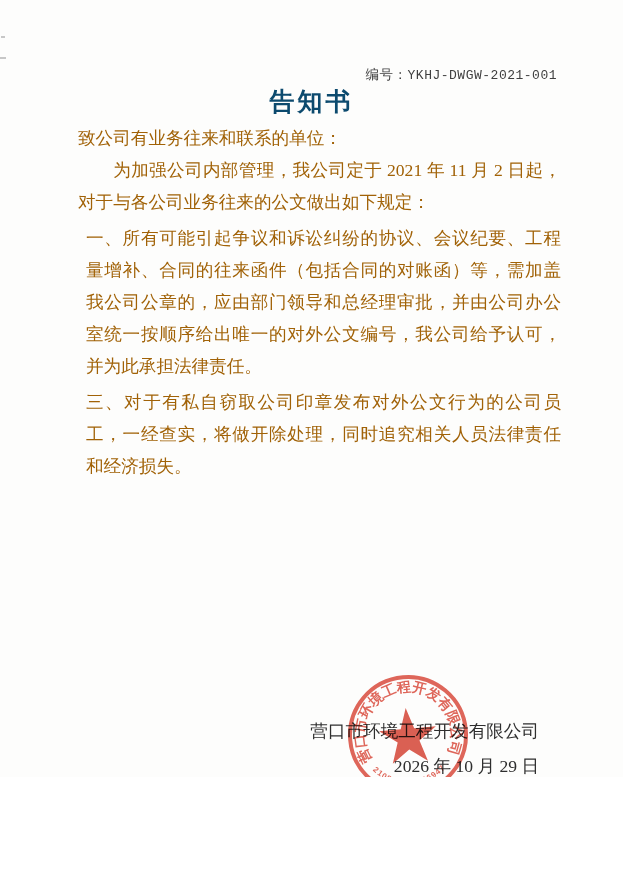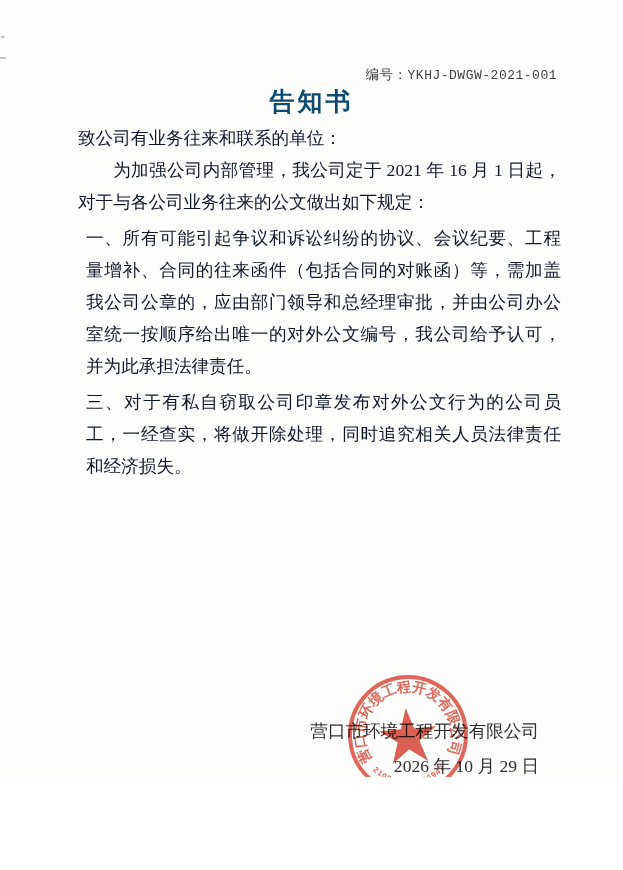--- a/index.html
+++ b/index.html
@@ -39,21 +39,21 @@
     font-size: 25px;
     letter-spacing: 3px;
     color: #0c4a6e;
   }
   .doc-body {
     position: absolute;
     top: 122px; left: 78px;
     width: 483px;
     font-size: 17.6px;
     line-height: 32px;
-    color: #0f172a;
+    color: #a16207;
     text-align: justify;
     text-justify: inter-character;
   }
   .doc-body p { margin: 0; }
   .doc-body p.intro { text-indent: 2em; }
   .doc-body p.section { margin-top: 4px; margin-left: 8px; }
   .signature {
     position: absolute;
     top: 714px; right: 84px;
     text-align: right;
@@ -87,21 +87,21 @@
 
   <div class="scan-speck speck-1"></div>
   <div class="scan-speck speck-2"></div>
 
   <div class="doc-number"><span>编号：</span><span class="num-value">YKHJ-DWGW-2021-001</span></div>
 
   <h1 class="doc-title">告知书</h1>
 
   <div class="doc-body">
     <p class="salutation">致公司有业务往来和联系的单位：</p>
-    <p class="intro">为加强公司内部管理，我公司定于 2021 年 16 月 1 日起，对于与各公司业务往来的公文做出如下规定：</p>
+    <p class="intro">为加强公司内部管理，我公司定于 2021 年 11 月 2 日起，对于与各公司业务往来的公文做出如下规定：</p>
     <p class="section">一、所有可能引起争议和诉讼纠纷的协议、会议纪要、工程量增补、合同的往来函件（包括合同的对账函）等，需加盖我公司公章的，应由部门领导和总经理审批，并由公司办公室统一按顺序给出唯一的对外公文编号，我公司给予认可，并为此承担法律责任。</p>
     <p class="section">三、对于有私自窃取公司印章发布对外公文行为的公司员工，一经查实，将做开除处理，同时追究相关人员法律责任和经济损失。</p>
   </div>
 
   <div class="signature">
     <div>营口市环境工程开发有限公司</div>
     <div>2026 年 10 月 29 日</div>
   </div>
 
   <svg class="seal" viewBox="0 0 140 140" xmlns="http://www.w3.org/2000/svg">

